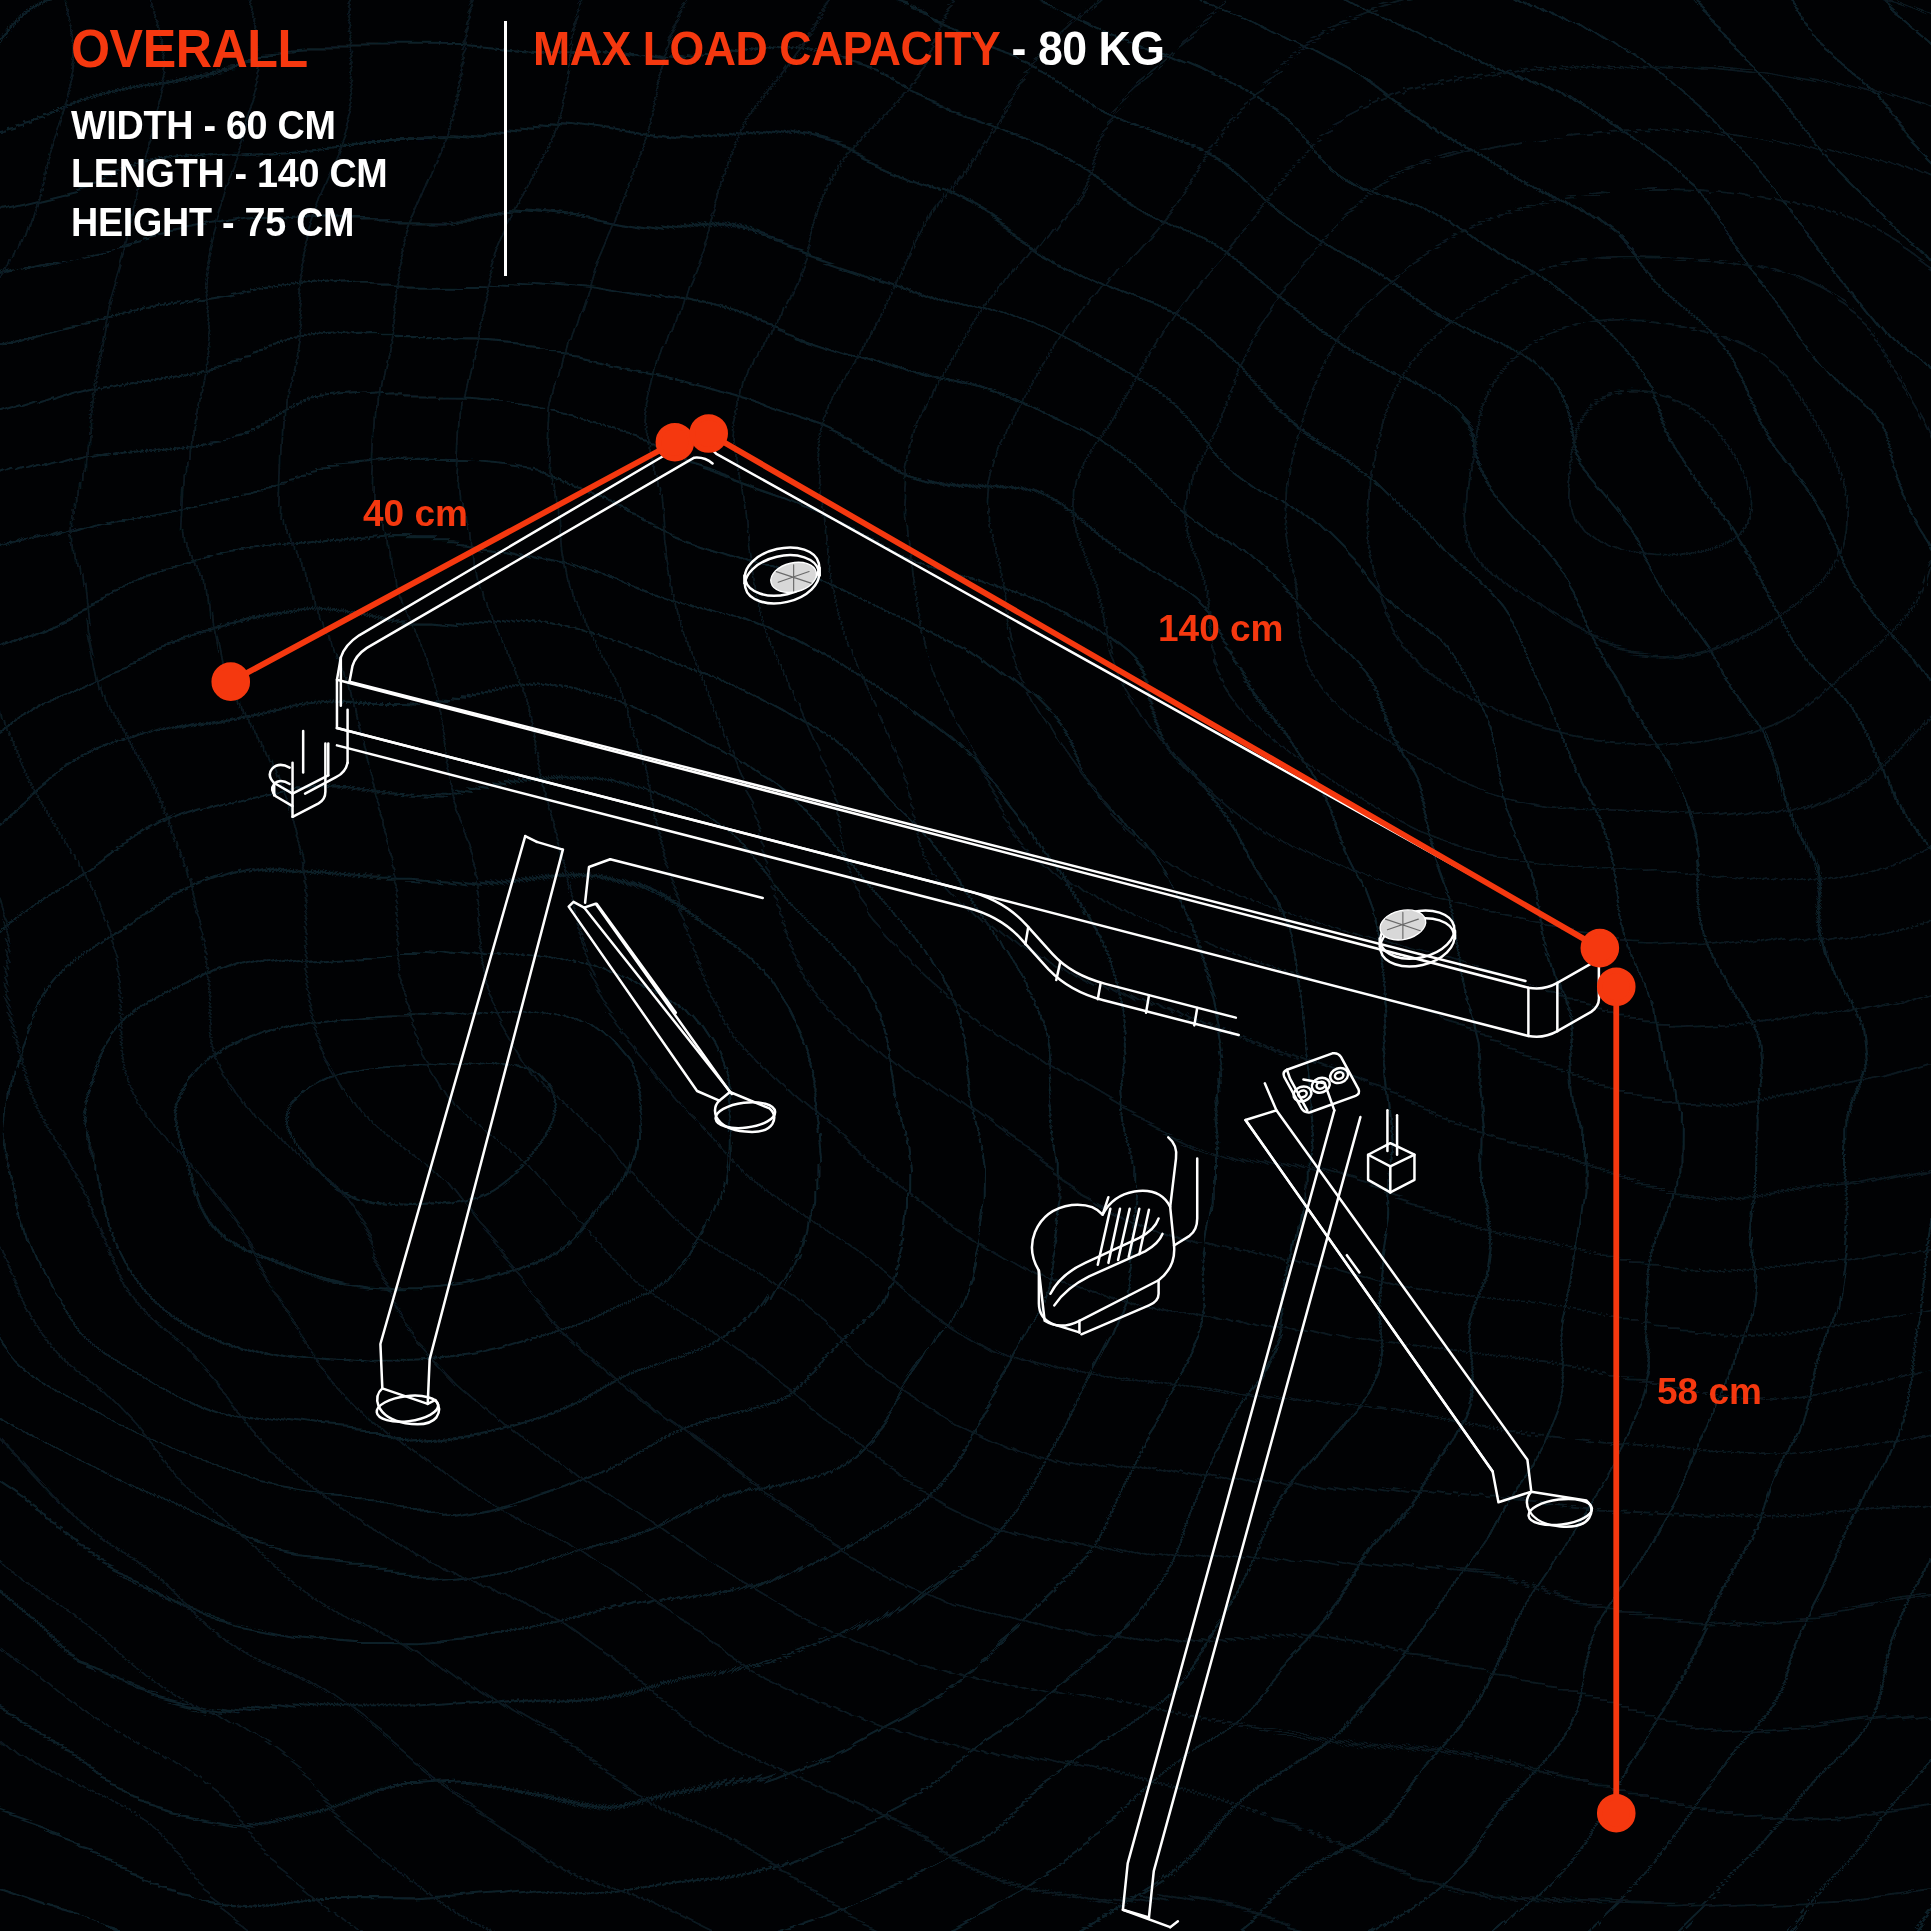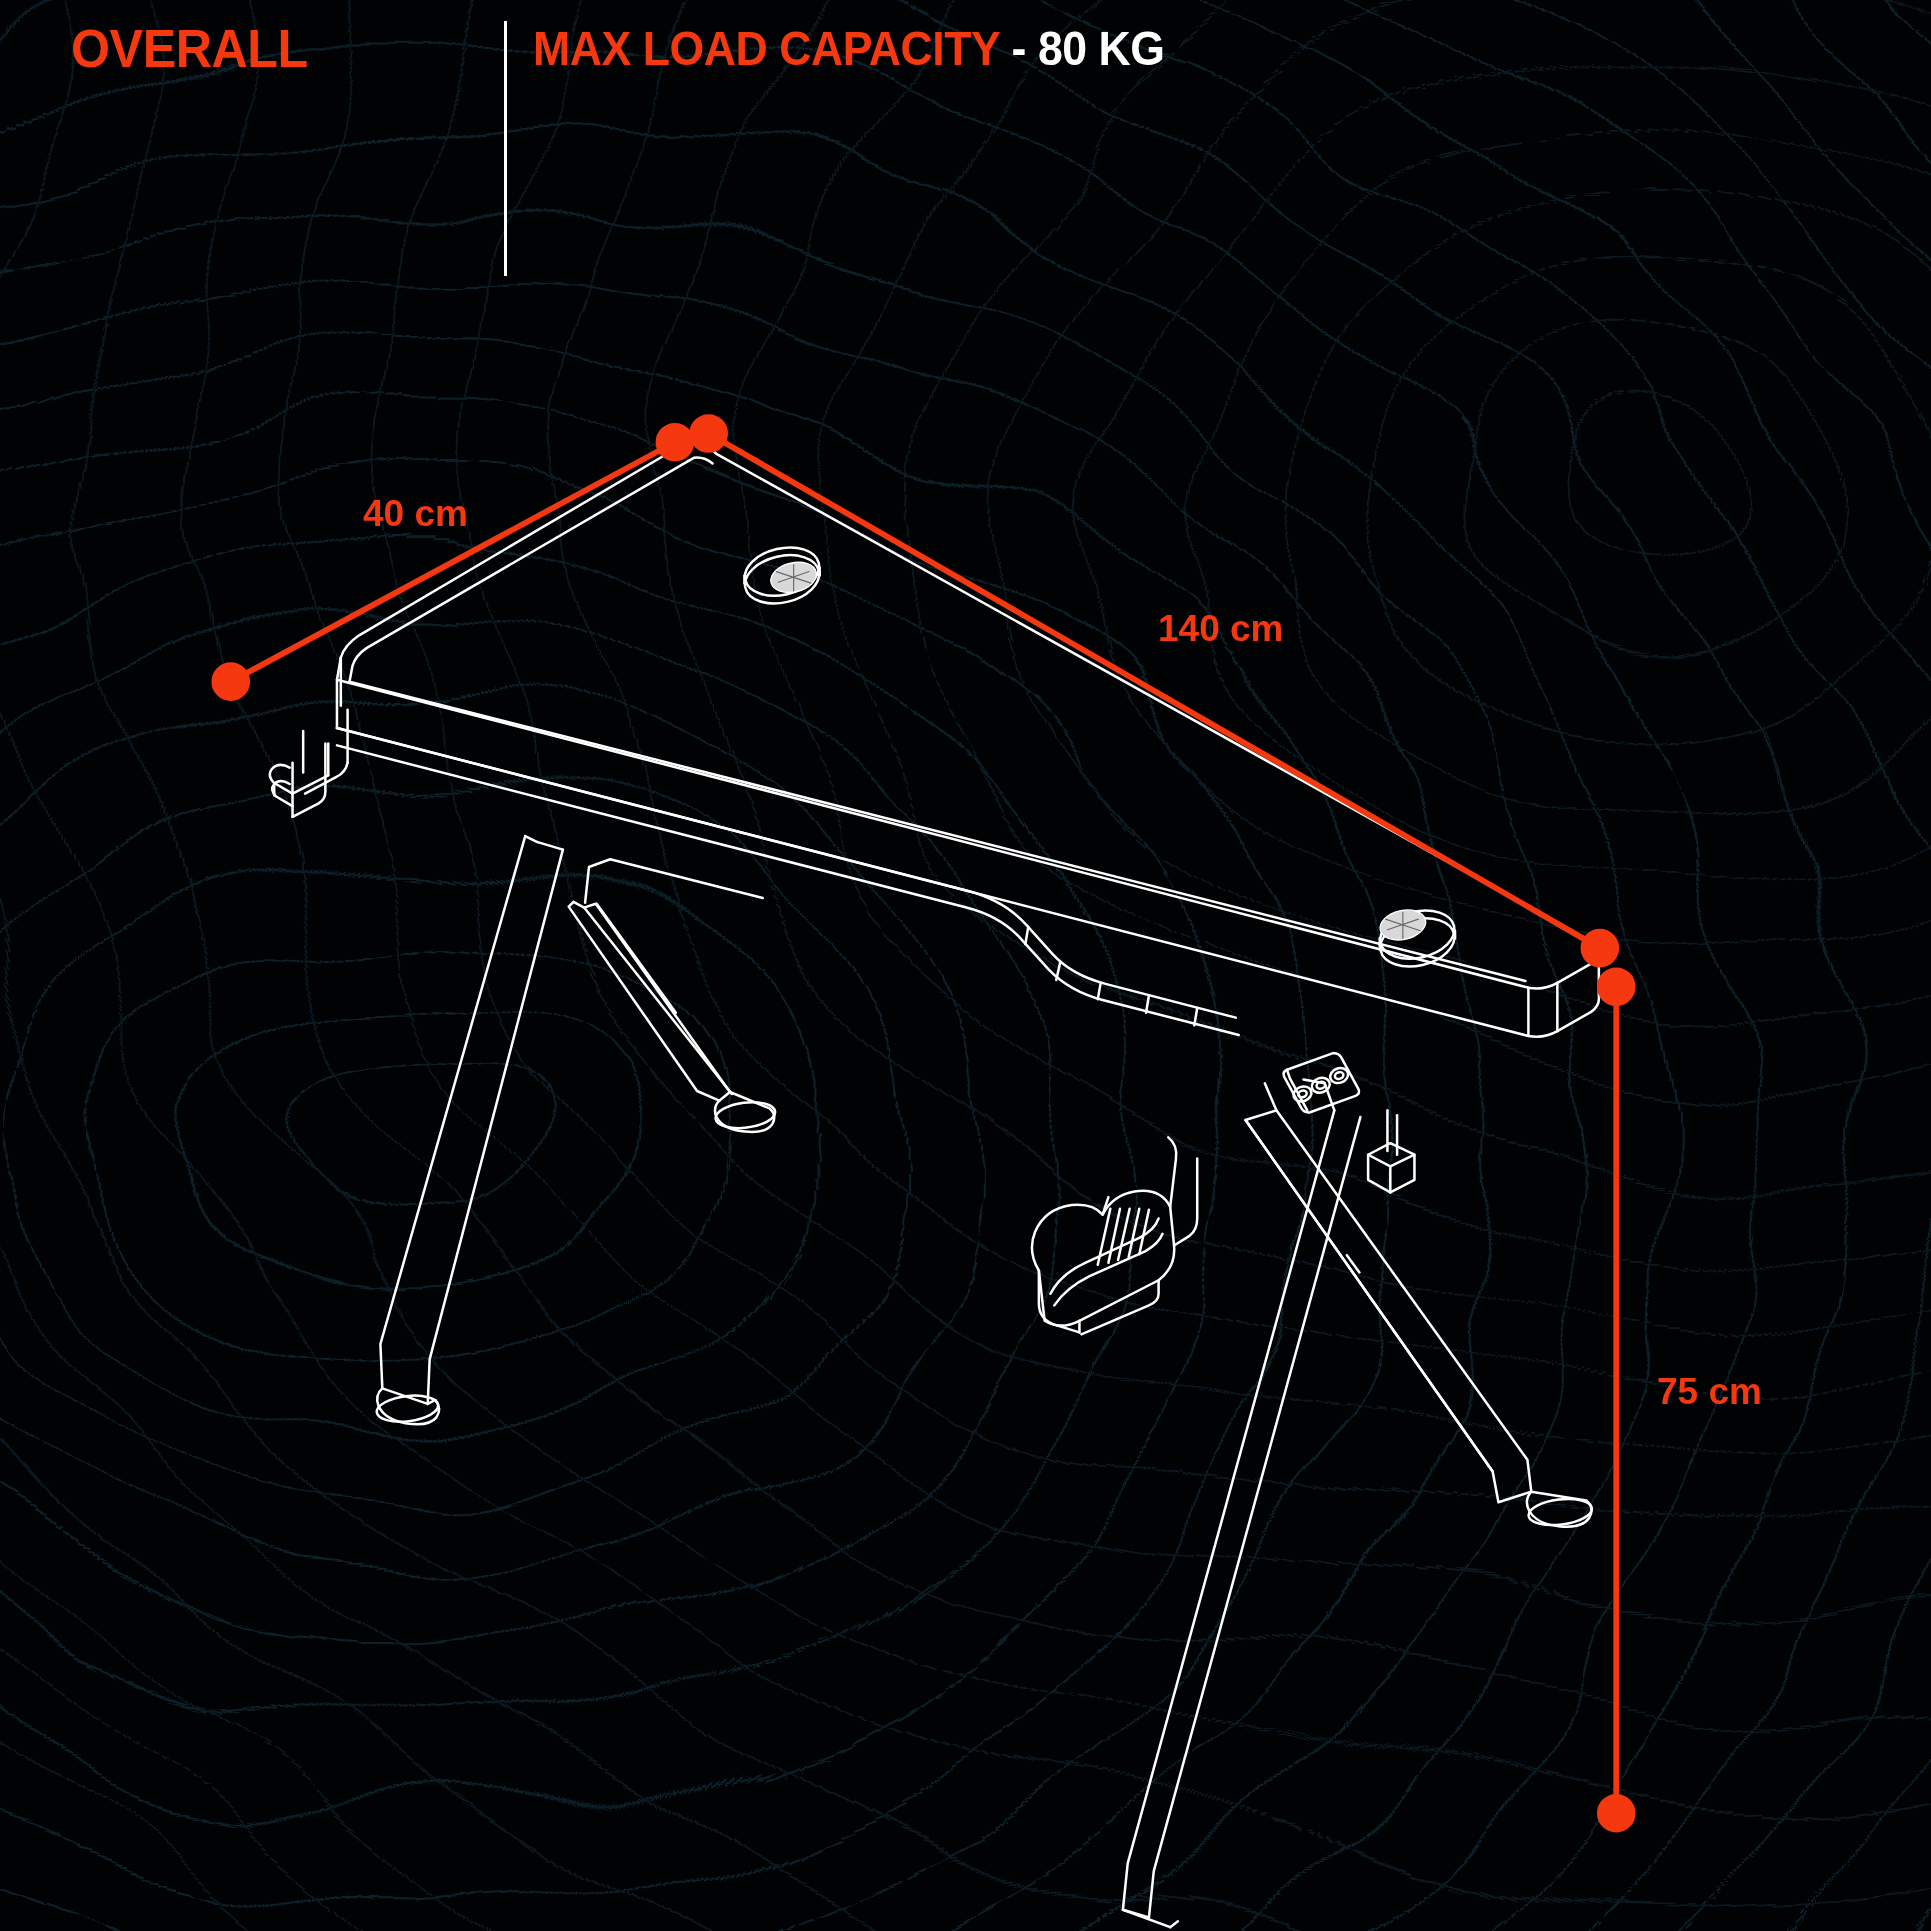--- a/index.html
+++ b/index.html
@@ -163,20 +163,25 @@
           <path d="M 3492.8,-468.1 L 3603.2,-321.8 L 3695.4,-167.4 L 3768.6,-6.3 L 3822.0,159.8 L 3855.2,329.4 L 3867.9,500.8 L 3859.8,672.4 L 3831.2,842.6 L 3782.2,1009.6 L 3713.4,1172.0 L 3625.3,1328.0 L 3519.0,1476.3 L 3395.2,1615.3 L 3255.4,1743.8 L 3100.8,1860.5 L 2932.9,1964.3 L 2753.2,2054.2 L 2563.7,2129.4 L 2366.0,2189.0 L 2162.1,2232.5 L 1953.9,2259.6 L 1743.5,2269.9 L 1532.9,2263.3 L 1324.0,2240.0 L 1119.0,2200.1 L 919.8,2144.0 L 728.2,2072.3 L 546.3,1985.6 L 375.6,1884.8 L 217.9,1770.9 L 74.6,1644.9 L -52.8,1508.1 L -163.2,1361.8 L -255.4,1207.4 L -328.6,1046.3 L -382.0,880.2 L -415.2,710.6 L -427.9,539.2 L -419.8,367.6 L -391.2,197.4 L -342.2,30.4 L -273.4,-132.0 L -185.3,-288.0 L -79.0,-436.3 L 44.8,-575.3 L 184.6,-703.8 L 339.2,-820.5 L 507.1,-924.3 L 686.8,-1014.2 L 876.3,-1089.4 L 1074.0,-1149.0 L 1277.9,-1192.5 L 1486.1,-1219.6 L 1696.5,-1229.9 L 1907.1,-1223.3 L 2116.0,-1200.0 L 2321.0,-1160.1 L 2520.2,-1104.0 L 2711.8,-1032.3 L 2893.7,-945.6 L 3064.4,-844.8 L 3222.1,-730.9 L 3365.4,-604.9 L 3492.8,-468.1 Z"></path>
           <path d="M 3573.7,-513.3 L 3689.1,-360.3 L 3785.5,-198.8 L 3862.0,-30.4 L 3917.9,143.4 L 3952.6,320.7 L 3965.9,500.0 L 3957.5,679.4 L 3927.5,857.3 L 3876.3,1032.0 L 3804.3,1201.8 L 3712.3,1364.9 L 3601.0,1520.0 L 3471.7,1665.4 L 3325.5,1799.8 L 3163.8,1921.8 L 2988.2,2030.4 L 2800.4,2124.4 L 2602.2,2202.9 L 2395.5,2265.3 L 2182.3,2310.8 L 1964.6,2339.1 L 1744.6,2349.9 L 1524.3,2343.0 L 1306.0,2318.6 L 1091.6,2276.9 L 883.3,2218.3 L 683.0,2143.3 L 492.7,2052.6 L 314.3,1947.2 L 149.3,1828.1 L -0.5,1696.4 L -133.7,1553.3 L -249.1,1400.3 L -345.5,1238.8 L -422.0,1070.4 L -477.9,896.6 L -512.6,719.3 L -525.9,540.0 L -517.5,360.6 L -487.5,182.7 L -436.3,8.0 L -364.3,-161.8 L -272.3,-324.9 L -161.0,-480.0 L -31.7,-625.4 L 114.5,-759.8 L 276.2,-881.8 L 451.8,-990.4 L 639.6,-1084.4 L 837.8,-1162.9 L 1044.5,-1225.3 L 1257.7,-1270.8 L 1475.4,-1299.1 L 1695.4,-1309.9 L 1915.7,-1303.0 L 2134.0,-1278.6 L 2348.4,-1236.9 L 2556.7,-1178.3 L 2757.0,-1103.3 L 2947.3,-1012.6 L 3125.7,-907.2 L 3290.7,-788.1 L 3440.5,-656.4 L 3573.7,-513.3 Z"></path>
           <path d="M 3654.6,-558.5 L 3775.0,-398.8 L 3875.6,-230.2 L 3955.5,-54.4 L 4013.8,126.9 L 4050.1,312.0 L 4063.9,499.1 L 4055.1,686.4 L 4023.8,872.1 L 3970.4,1054.4 L 3895.3,1231.6 L 3799.2,1401.9 L 3683.1,1563.7 L 3548.1,1715.4 L 3395.5,1855.7 L 3226.8,1983.1 L 3043.5,2096.4 L 2847.5,2194.5 L 2640.7,2276.5 L 2425.0,2341.6 L 2202.4,2389.1 L 1975.3,2418.6 L 1745.7,2429.9 L 1515.8,2422.7 L 1287.9,2397.3 L 1064.2,2353.7 L 846.8,2292.5 L 637.8,2214.2 L 439.2,2119.6 L 252.9,2009.6 L 80.8,1885.3 L -75.5,1747.8 L -214.6,1598.5 L -335.0,1438.8 L -435.6,1270.2 L -515.5,1094.4 L -573.8,913.1 L -610.1,728.0 L -623.9,540.9 L -615.1,353.6 L -583.8,167.9 L -530.4,-14.4 L -455.3,-191.6 L -359.2,-361.9 L -243.1,-523.7 L -108.1,-675.4 L 44.5,-815.7 L 213.2,-943.1 L 396.5,-1056.4 L 592.5,-1154.5 L 799.3,-1236.5 L 1015.0,-1301.6 L 1237.6,-1349.1 L 1464.7,-1378.6 L 1694.3,-1389.9 L 1924.2,-1382.7 L 2152.1,-1357.3 L 2375.8,-1313.7 L 2593.2,-1252.5 L 2802.2,-1174.2 L 3000.8,-1079.6 L 3187.1,-969.6 L 3359.2,-845.3 L 3515.5,-707.8 L 3654.6,-558.5 Z"></path>
         </g>
     </g>
   </svg>
 
   <div id="header">
     <div id="overall-title" class="hdr-title">OVERALL</div>
 
+    <div id="spec-list">
+      <div class="spec-line">WIDTH - 60 CM</div>
+      <div class="spec-line">LENGTH - 140 CM</div>
+      <div class="spec-line">HEIGHT - 75 CM</div>
+    </div>
 
     <div id="header-divider"></div>
 
     <div id="max-load">
       <span class="ml-label">MAX LOAD CAPACITY</span>
       <span class="ml-value">- 80 KG</span>
     </div>
   </div>
 
   <svg id="drawing" viewBox="0 0 2000 2000" xmlns="http://www.w3.org/2000/svg">
@@ -396,16 +401,16 @@
         <line x1="1674" y1="1022" x2="1674" y2="1878"></line>
         <circle cx="1674" cy="1022" r="17"></circle>
         <circle cx="1674" cy="1878" r="17"></circle>
       </g>
 
     </g>
   </svg>
 
   <div id="dim-width-label" class="dim-label">40 cm</div>
   <div id="dim-length-label" class="dim-label">140 cm</div>
-  <div id="dim-height-label" class="dim-label">75 cm</div>
+  <div id="dim-height-label" class="dim-label">58 cm</div>
 
 </div>
 
 
 </body></html>

